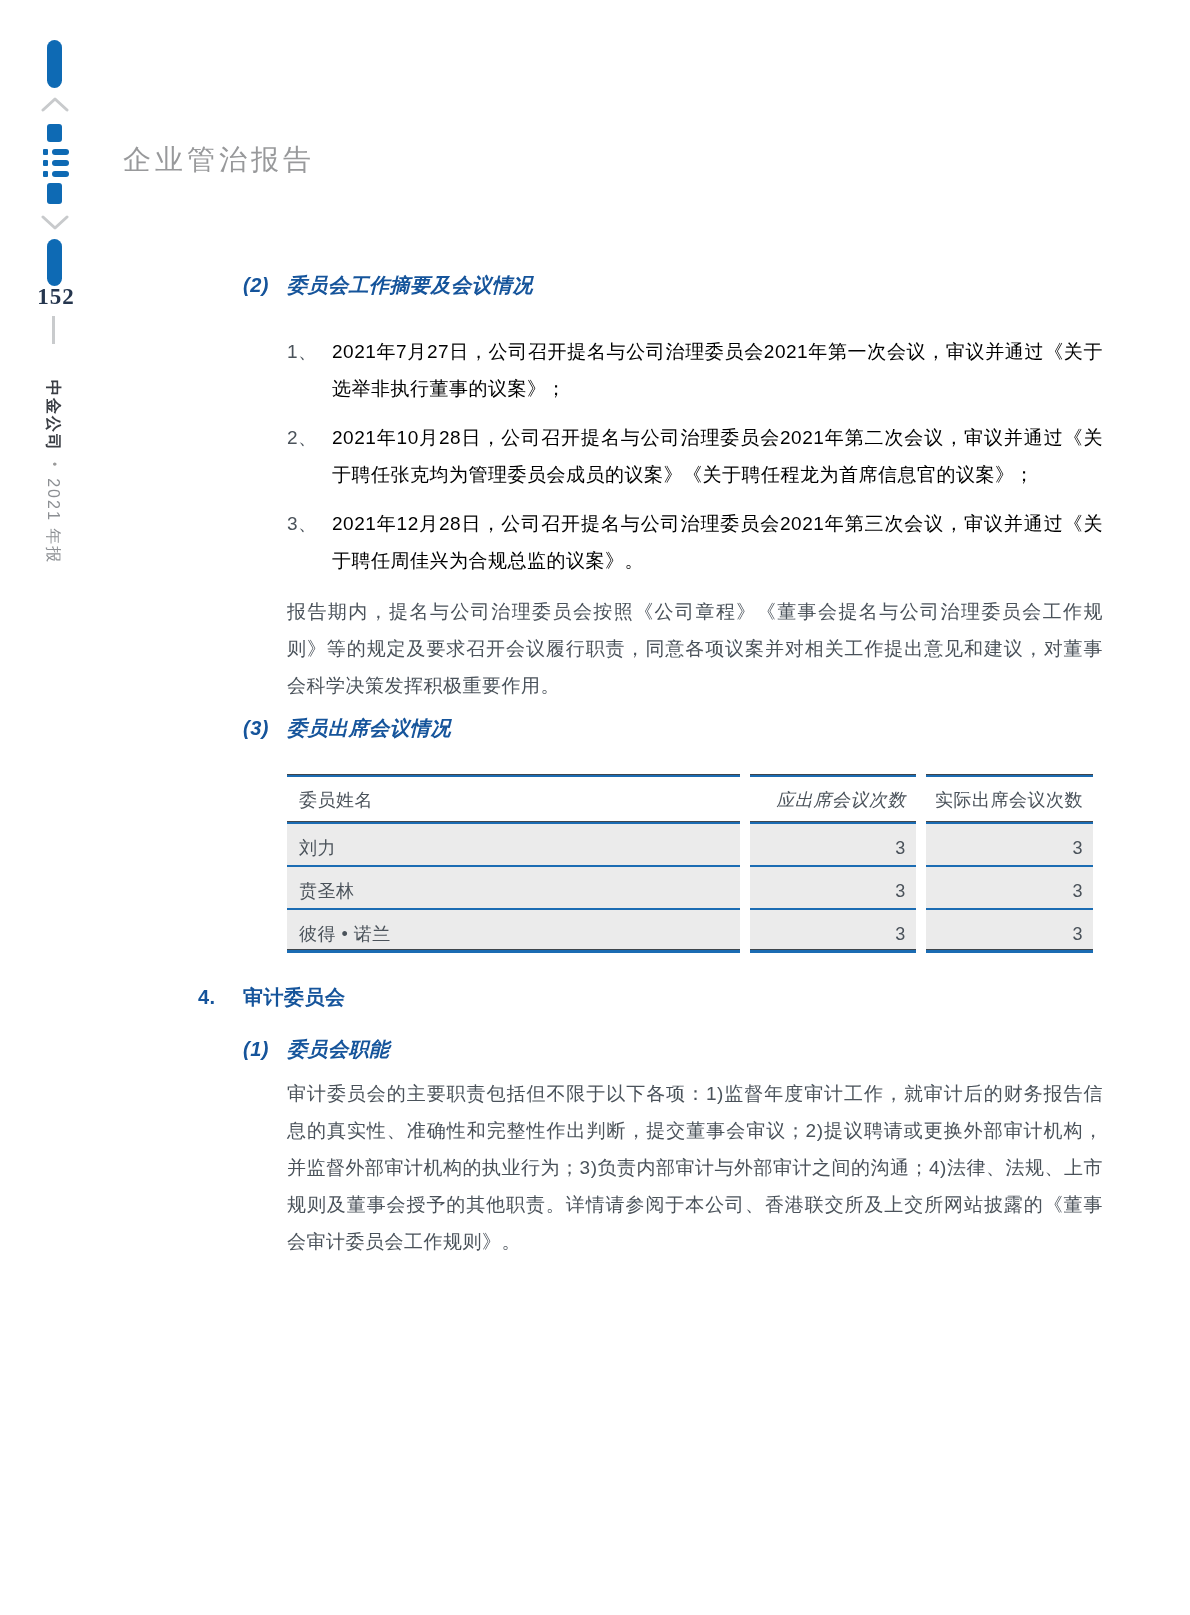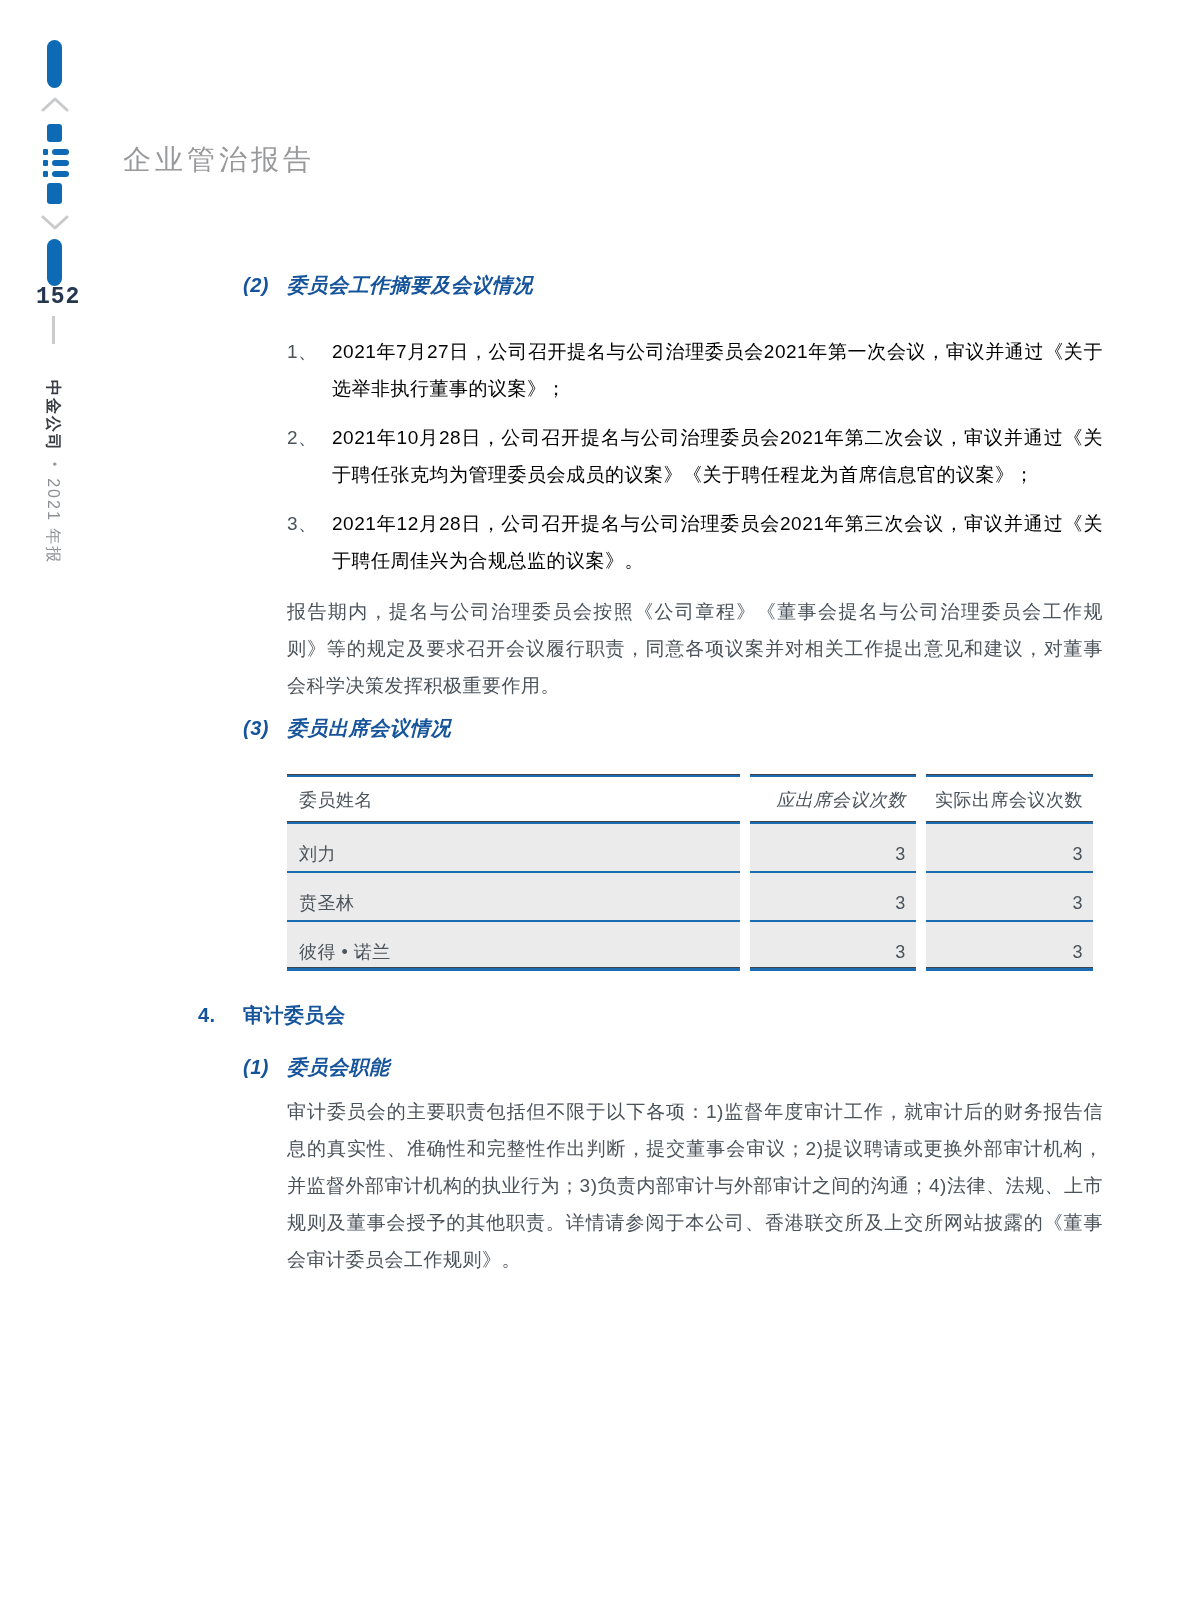--- a/index.html
+++ b/index.html
@@ -17,21 +17,21 @@
   .bar.tall2{top:239px;height:47px;}
   .chev{position:absolute;left:41px;width:28px;height:17px;}
   .chev.up{top:96px;}
   .chev.down{top:214px;}
   .listicon{position:absolute;left:43px;top:149px;width:27px;}
   .listicon .row{display:flex;align-items:center;margin-bottom:5px;}
   .listicon .dot{width:5px;height:6px;background:#0e6ab4;border-radius:1px;margin-right:4px;}
   .listicon .line{width:17px;height:6px;background:#0e6ab4;border-radius:3px;}
   .pagenum{
     position:absolute;left:36px;top:284px;width:40px;text-align:center;
-    font-family:Liberation Mono, monospace;
+    font-family:Liberation Serif, serif;
     font-size:23px;font-weight:bold;color:#25364e;letter-spacing:1px;
   }
   .tick{position:absolute;left:52px;top:316px;width:3px;height:28px;background:#c9cbcd;}
   .vtext{
     position:absolute;left:63px;top:380px;width:200px;
     transform:rotate(90deg);transform-origin:left top;
     font-size:16px;letter-spacing:2px;white-space:nowrap;
   }
   .vtext .brand{color:#3a3e44;font-weight:bold;}
   .vtext .vsep{color:#9a9a9a;font-size:12px;margin:0 10px;vertical-align:2px;}
@@ -63,21 +63,21 @@
   }
   .att-table th{
     font-weight:normal;text-align:left;vertical-align:middle;
     height:44px;padding:4px 0 2px 12px;
     background-image:
       linear-gradient(to bottom,#3f454b 0px,#3f454b 1px,#1b6cb3 1px,#1b6cb3 3.5px,transparent 3.5px),
       linear-gradient(to top,#1b6cb3 0px,#1b6cb3 2px,#42484e 2px,#42484e 3px,transparent 3px);
   }
   .att-table th.r,.att-table td.r{text-align:right;padding-right:10px;padding-left:0;}
   .att-table td{
-    height:33px;vertical-align:middle;padding:12px 0 0 12px;
+    height:33px;vertical-align:middle;padding:6px 0 0 12px;
     background-color:#ebebeb;
     background-image:linear-gradient(to top,#1b6cb3 0px,#1b6cb3 1.5px,transparent 1.5px);
   }
   .att-table tr:last-child td{
     background-image:linear-gradient(to top,#1b6cb3 0px,#1b6cb3 2.5px,#3f454b 2.5px,#3f454b 3.5px,transparent 3.5px);
   }
   .col-name{width:465px;}
   .col-due{width:163px;font-style:italic;}
   .col-act{width:165px;}
   

